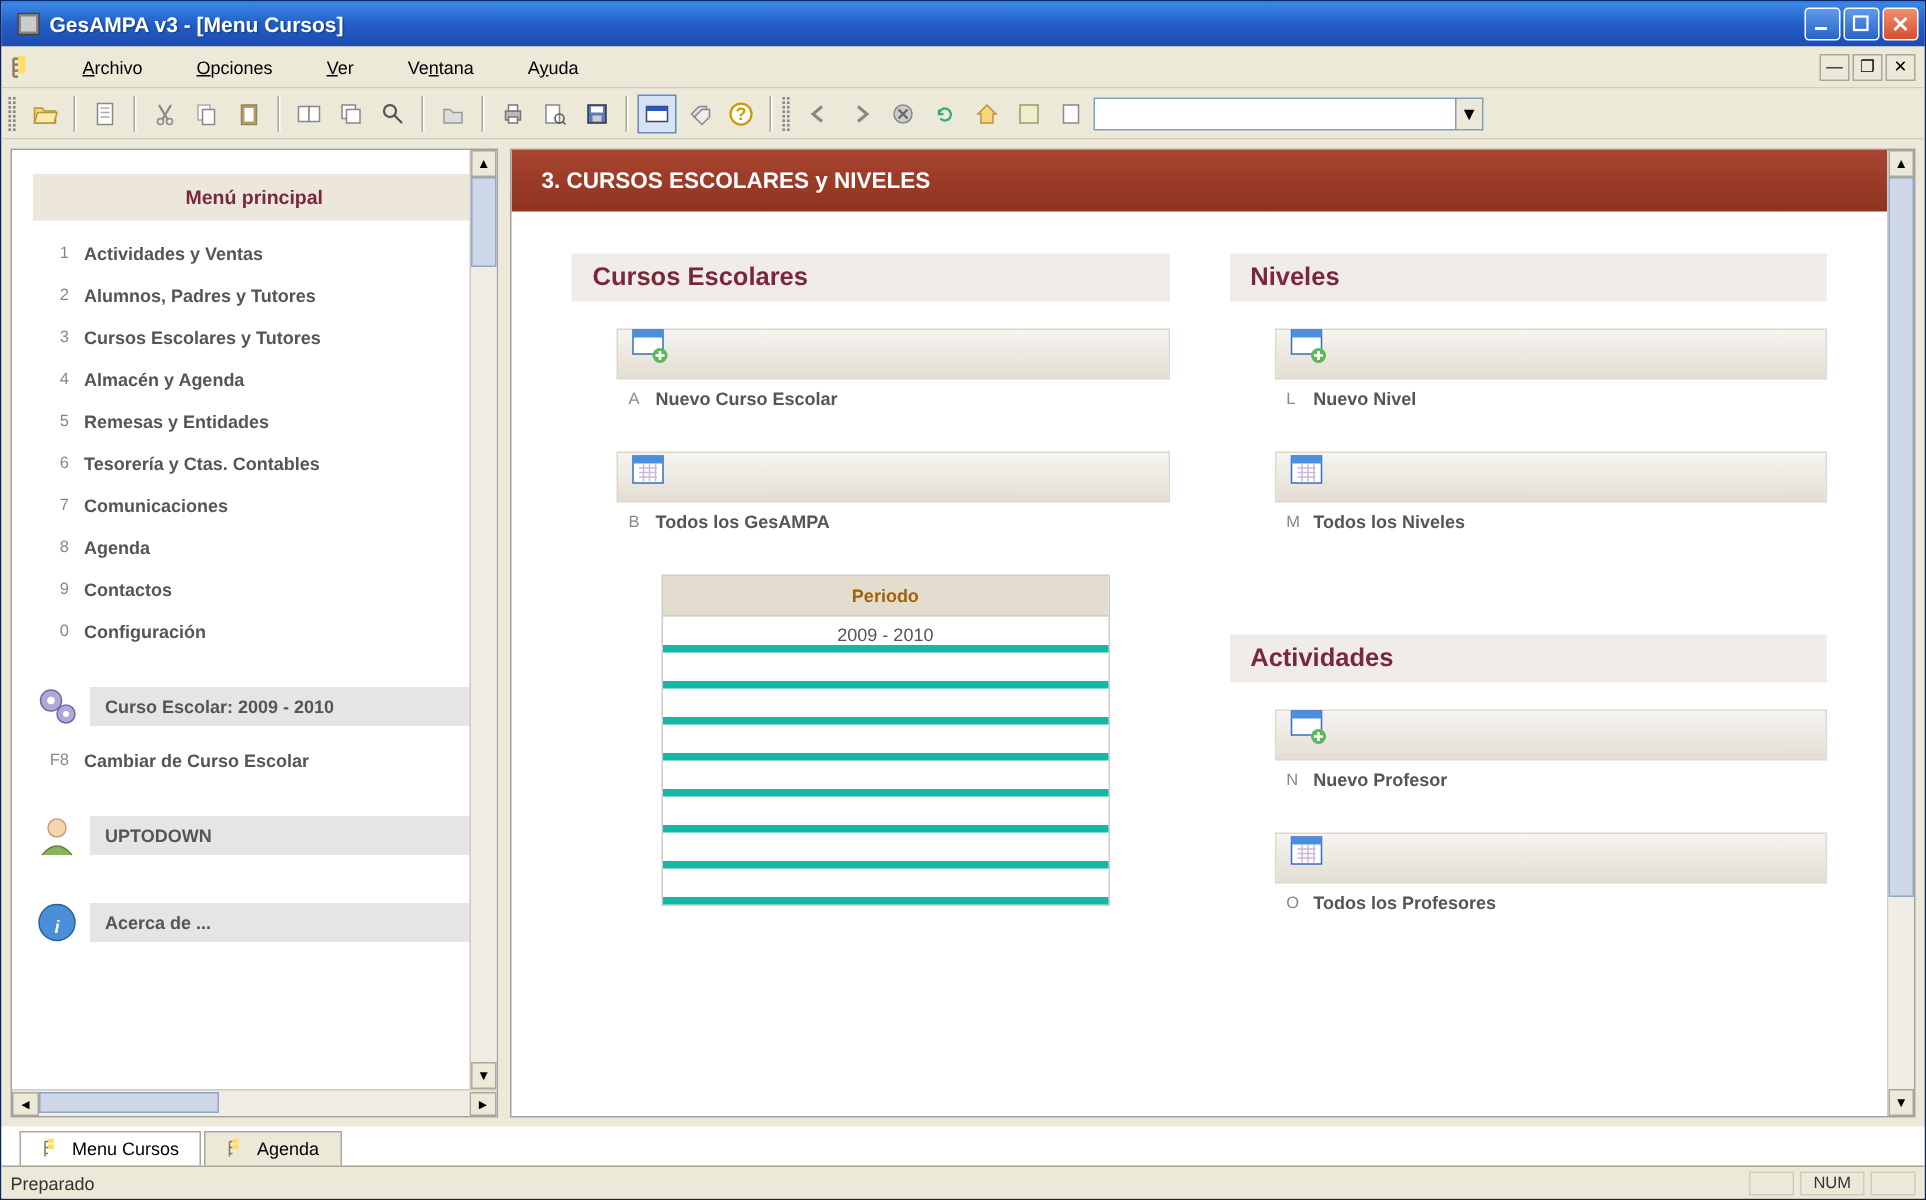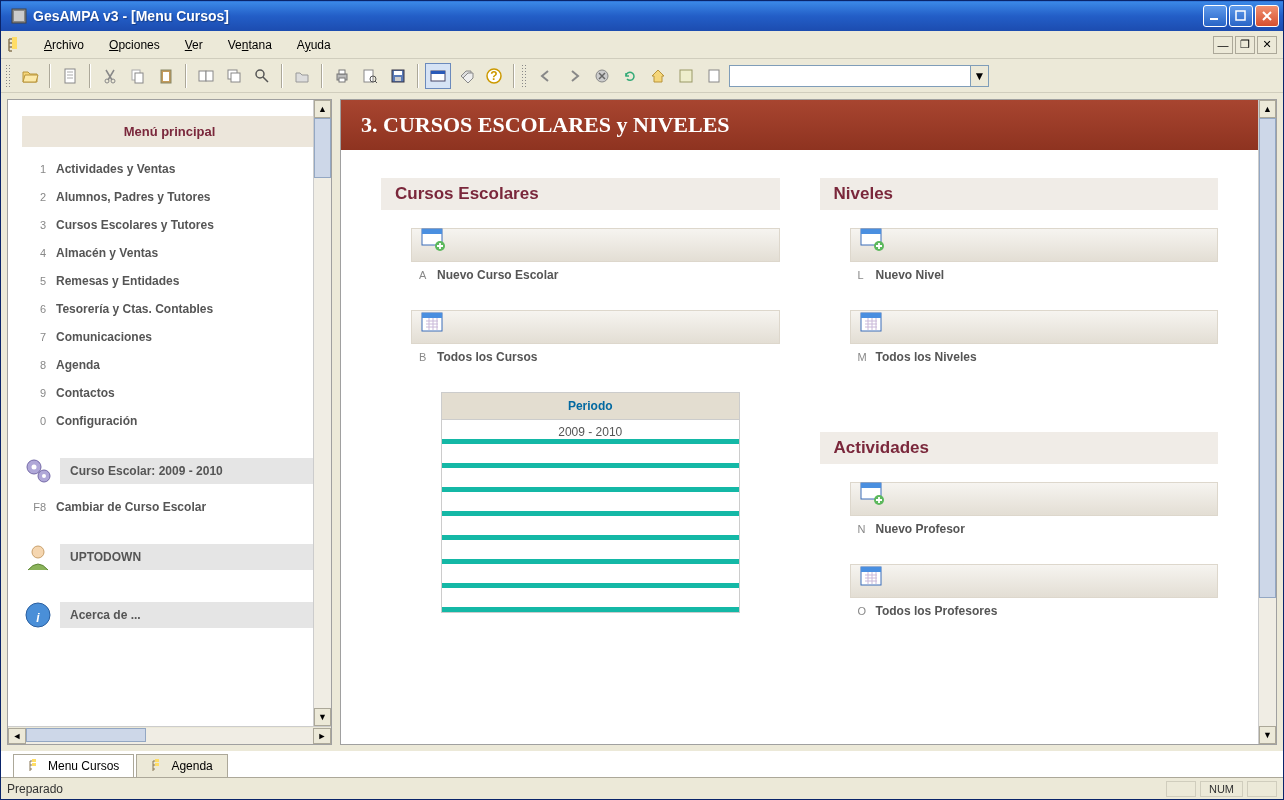--- a/index.html
+++ b/index.html
@@ -5,21 +5,21 @@
   * { box-sizing: border-box; margin: 0; padding: 0; font-family: Tahoma, Verdana, sans-serif; font-size: 12px; }
   body { background: #ece9d8; overflow: hidden; }
   .window { width: 1284px; height: 800px; display: flex; flex-direction: column; border: 1px solid #0a246a; }
   .titlebar { height: 30px; background: linear-gradient(to bottom, #2a6bcf 0%, #3a87e6 4%, #235ec7 50%, #1c4cb0 100%); display: flex; align-items: center; color: white; font-weight: bold; padding: 0 4px; }
   .titlebar-icon { width: 16px; height: 16px; margin: 0 6px; display: inline-flex; }
   .titlebar-text { flex: 1; font-size: 14px; text-shadow: 1px 1px 1px rgba(0,0,0,0.3); }
   .win-btns { display: flex; gap: 2px; }
   .win-btn { width: 24px; height: 22px; border: 1px solid #fff; border-radius: 3px; display: flex; align-items: center; justify-content: center; font-weight: bold; cursor: pointer; }
   .win-min, .win-max { background: linear-gradient(to bottom, #5f9bec, #2864c6); color: white; }
   .win-close { background: linear-gradient(to bottom, #f09070, #d64f2f); color: white; }
-  .menubar { height: 28px; background: #ece9d8; display: flex; align-items: center; padding: 11px 6px; border-bottom: 1px solid #d0cdbd; gap: 9px; }
+  .menubar { height: 28px; background: #ece9d8; display: flex; align-items: center; padding: 11px 6px; border-bottom: 1px solid #d0cdbd; gap: 20px; }
   .menubar-icon { width: 16px; height: 16px; margin-right: 4px; }
   .menu-item { padding: 3px 8px; cursor: pointer; }
   .menu-item span.u { text-decoration: underline; }
   .mdi-btns { margin-left: auto; display: flex; gap: 2px; }
   .mdi-btn { width: 20px; height: 18px; border: 1px solid #aca899; background: #ece9d8; display: flex; align-items: center; justify-content: center; font-size: 11px; cursor: pointer; }
   .toolbar { height: 34px; background: #ece9d8; display: flex; align-items: center; padding: 0 4px; border-bottom: 1px solid #d0cdbd; gap: 2px; }
   .tbtn { width: 26px; height: 26px; display: flex; align-items: center; justify-content: center; cursor: pointer; border: 1px solid transparent; }
   .tsep { width: 2px; height: 24px; border-left: 1px solid #aca899; border-right: 1px solid #fff; margin: 0 4px; }
   .grip { width: 6px; height: 24px; background-image: radial-gradient(#888 1px, transparent 1px); background-size: 3px 3px; margin-right: 4px; }
   .search-combo { width: 260px; height: 22px; border: 1px solid #7f9db9; background: white; display: flex; }
@@ -35,31 +35,31 @@
   .side-block { margin-top: 14px; }
   .side-info { display: flex; align-items: center; padding: 6px 4px; }
   .side-info .icon { width: 32px; height: 32px; margin-right: 6px; display: flex; align-items: center; justify-content: center; }
   .side-info .label { flex: 1; background: #e5e5e5; padding: 6px 10px; color: #555; font-weight: bold; text-align: left; }
   .hscroll { height: 18px; background: #ece9d8; border-top: 1px solid #ccc; display: flex; align-items: center; }
   .hscroll-btn { width: 18px; height: 16px; border: 1px solid #aca899; background: #ece9d8; display: flex; align-items: center; justify-content: center; font-size: 9px; cursor: pointer; }
   .hscroll-track { flex: 1; height: 16px; background: #f0ede4; position: relative; }
   .hscroll-thumb { position: absolute; left: 0; top: 0; width: 120px; height: 14px; background: #cdd7e8; border: 1px solid #93a7c3; }
   .main-wrap { flex: 1; border: 1px solid #a0a0a0; background: white; display: flex; overflow: hidden; }
   .main-content { flex: 1; overflow-y: auto; }
-  .main-header { background: #9e3a25; background: linear-gradient(to bottom, #a84530, #8e3320); color: white; font-weight: bold; font-size: 22px; padding: 12px 20px; font-family: Liberation Serif, serif; }
+  .main-header { background: #9e3a25; background: linear-gradient(to bottom, #a84530, #8e3320); color: white; font-weight: bold; font-size: 15px; padding: 12px 20px; }
   .main-body { padding: 28px 40px; display: flex; gap: 40px; }
   .col { flex: 1; }
   .section-title { color: #7a273b; font-weight: bold; font-size: 17px; background: #f0ece7; padding: 6px 14px; margin-bottom: 18px; }
   .action { margin: 0 0 28px 30px; }
   .action-iconbar { height: 34px; background: linear-gradient(to bottom, #f6f4f0, #e3ded4); display: flex; align-items: center; padding-left: 8px; margin-bottom: 6px; border: 1px solid #ddd7cc; }
   .action-icon { width: 26px; height: 26px; margin-top: -10px; }
   .action-label { display: flex; align-items: center; padding-left: 8px; color: #555; font-weight: bold; }
   .action-label .key { width: 18px; color: #888; font-weight: normal; font-size: 11px; }
   .period-box { margin: 20px 40px 0 60px; border: 1px solid #ccc; }
-  .period-head { background: #e3ddd0; text-align: center; font-weight: bold; color: #0369a1; padding: 6px 0; border-bottom: 1px solid #ccc; }
+  .period-head { background: #e3ddd0; text-align: center; font-weight: bold; color: #a16207; padding: 6px 0; border-bottom: 1px solid #ccc; }
   .period-row { border-bottom: 5px solid #14b8a6; padding: 5px 0; text-align: center; color: #555; height: 24px; }
   .vscroll { width: 18px; background: #ece9d8; border-left: 1px solid #ccc; display: flex; flex-direction: column; }
   .vscroll-btn { height: 18px; border: 1px solid #aca899; background: #ece9d8; display: flex; align-items: center; justify-content: center; font-size: 9px; cursor: pointer; }
   .vscroll-track { flex: 1; background: #f0ede4; position: relative; }
   .vscroll-thumb { position: absolute; left: 0; top: 0; right: 0; height: 200px; background: #cdd7e8; border: 1px solid #93a7c3; }
   .tabs { height: 26px; background: #ffffff; display: flex; align-items: flex-end; padding-left: 12px; }
   .tab { display: flex; align-items: center; gap: 6px; padding: 4px 14px; border: 1px solid #aca899; border-bottom: none; background: #ece9d8; margin-right: 2px; cursor: pointer; }
   .tab.active { background: #fff; }
   .statusbar { height: 22px; background: #ece9d8; border-top: 1px solid #aca899; display: flex; align-items: center; padding: 0 6px; font-size: 11px; color: #333; }
   .status-spacer { flex: 1; }
@@ -278,21 +278,21 @@
           <div class="side-item">
               <span class="num">2</span>
               <span>Alumnos, Padres y Tutores</span>
             </div>
           <div class="side-item">
               <span class="num">3</span>
               <span>Cursos Escolares y Tutores</span>
             </div>
           <div class="side-item">
               <span class="num">4</span>
-              <span>Almacén y Ventas</span>
+              <span>Almacén y Agenda</span>
             </div>
           <div class="side-item">
               <span class="num">5</span>
               <span>Remesas y Entidades</span>
             </div>
           <div class="side-item">
               <span class="num">6</span>
               <span>Tesorería y Ctas. Contables</span>
             </div>
           <div class="side-item">
@@ -398,21 +398,21 @@
                     <span class="action-icon">
                       <svg width="26" height="26">
                         <rect x="2" y="4" width="20" height="18" fill="#fff" stroke="#3a6db8"></rect>
                         <rect x="2" y="4" width="20" height="5" fill="#4a8fe0"></rect>
                         <path d="M6 12 h12 M6 15 h12 M6 18 h12 M9 9 v12 M13 9 v12 M17 9 v12" stroke="#c9b8d8" stroke-width="1"></path>
                       </svg>
                     </span>
                   </div>
                 <div class="action-label">
                     <span class="key">B</span>
-                    <span>Todos los Cursos</span>
+                    <span>Todos los GesAMPA</span>
                   </div>
               </div>
               <div class="period-box">
                 <div class="period-head">Periodo</div>
                 <div class="period-row">2009 - 2010</div>
                 <div class="period-row"></div>
                 <div class="period-row"></div>
                 <div class="period-row"></div>
                 <div class="period-row"></div>
                 <div class="period-row"></div>

